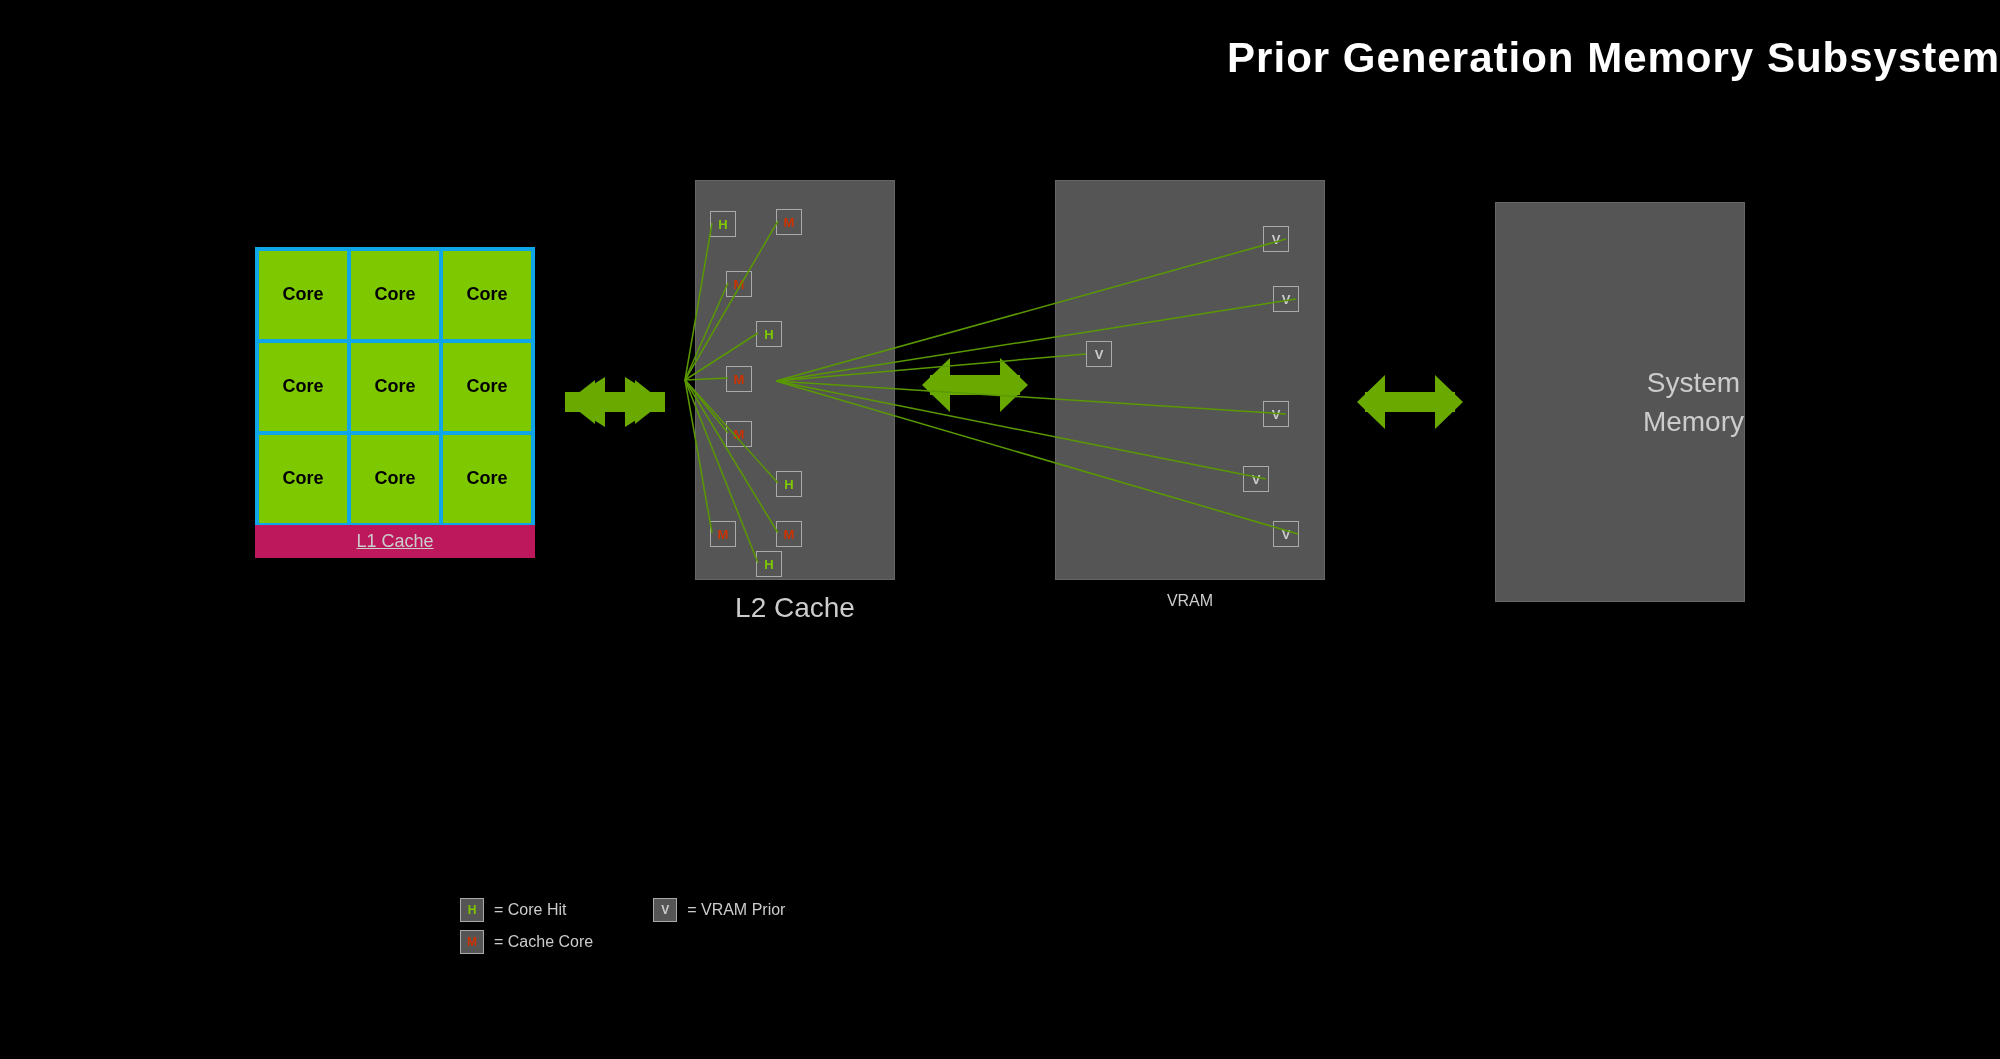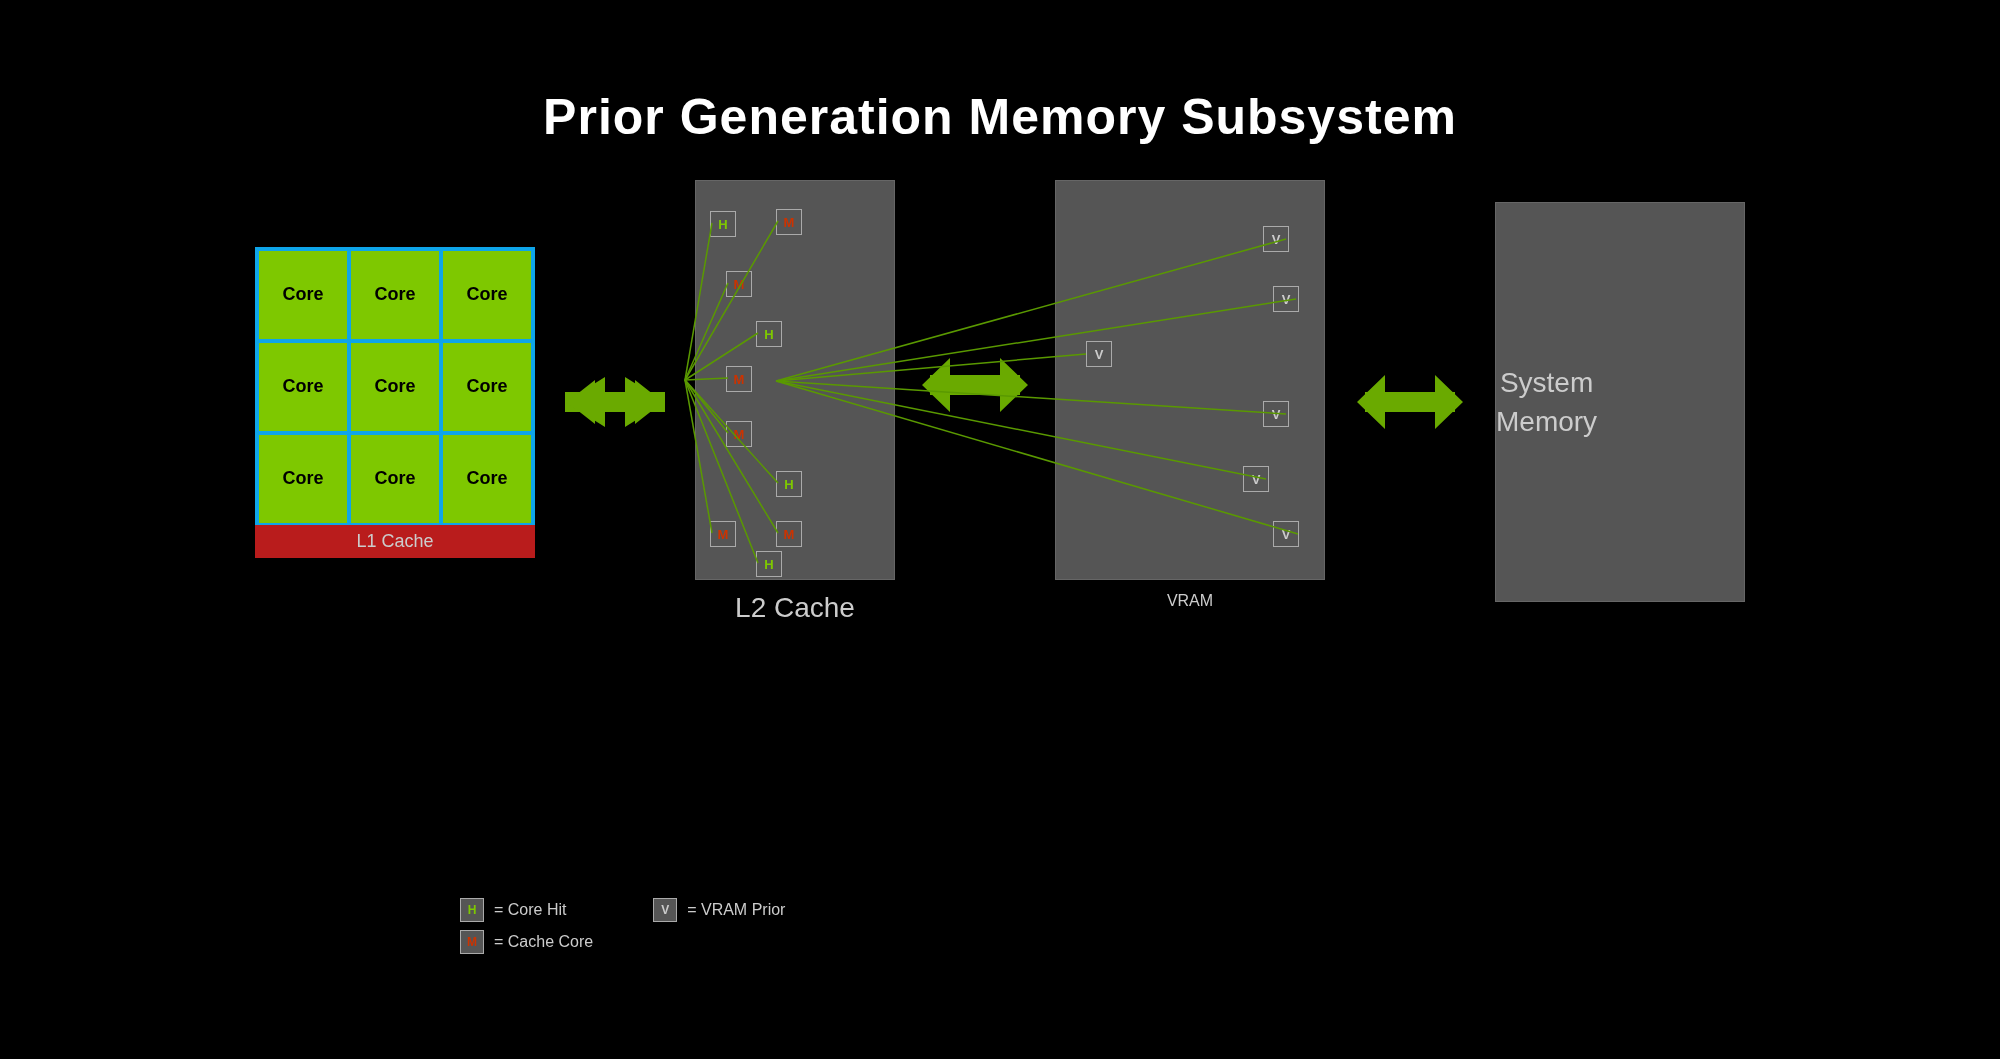--- a/index.html
+++ b/index.html
@@ -7,24 +7,24 @@
       background: #000;
       width: 2000px;
       height: 1059px;
       overflow: hidden;
       font-family: Arial, sans-serif;
       color: #fff;
       position: relative;
     }
 
     .page-title {
-      text-align: center;
-      font-size: 50px;
+      text-align: right;
+      font-size: 42px;
       font-weight: bold;
-      padding-top: 88px;
+      padding-top: 34px;
       letter-spacing: 1px;
     }
 
     .diagram-container {
       display: flex;
       align-items: center;
       justify-content: center;
       position: absolute;
       top: 180px;
       left: 0;
@@ -53,27 +53,28 @@
       background: #7ec800;
       display: flex;
       align-items: center;
       justify-content: center;
       font-size: 18px;
       font-weight: bold;
       color: #000;
     }
 
     .l1-label {
-      background: #b91c1c;
+      background: #be185d;
       width: 100%;
       text-align: center;
       font-size: 18px;
       color: #ccc;
       padding: 6px 0;
       margin-top: -2px;
+      text-decoration: underline;
     }
 
     
     .arrow-container {
       display: flex;
       align-items: center;
       justify-content: center;
       margin: 0 20px;
     }
 
@@ -168,21 +169,21 @@
       align-items: center;
       margin-left: 10px;
     }
 
     .sysmem-box {
       width: 250px;
       height: 400px;
       background: #555;
       display: flex;
       align-items: center;
-      justify-content: flex-start;
+      justify-content: flex-end;
       border: 1px solid #666;
     }
 
     .sysmem-text {
       font-size: 28px;
       color: #ccc;
       text-align: center;
       line-height: 1.4;
     }
 

